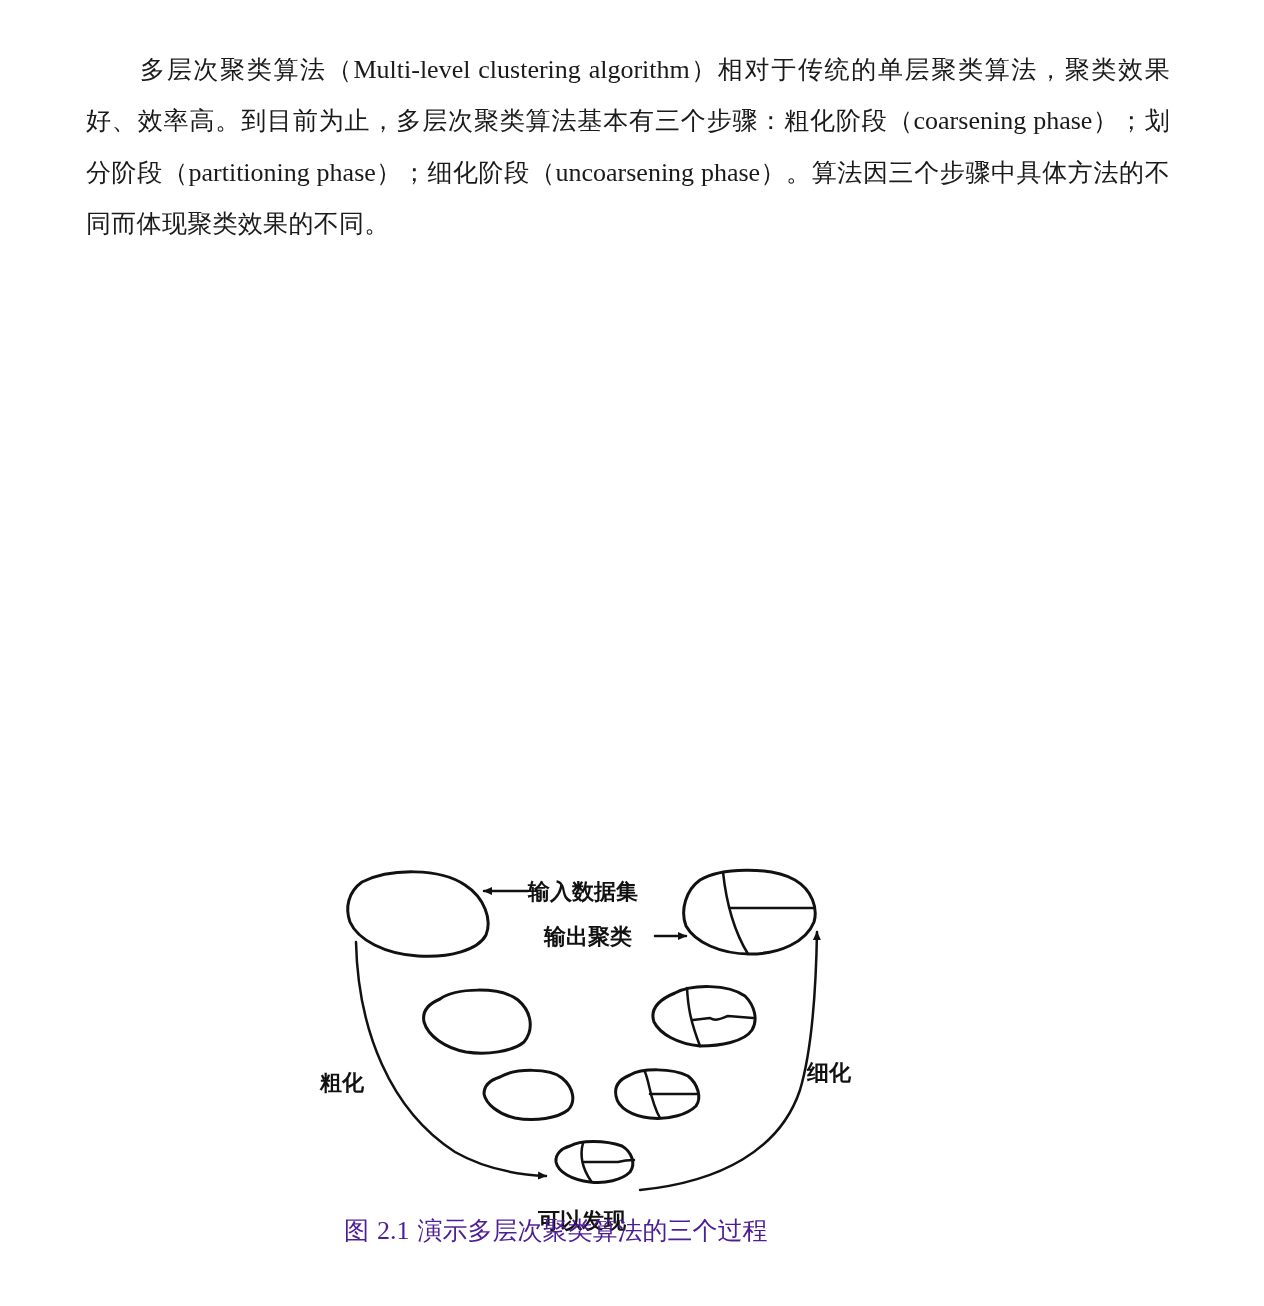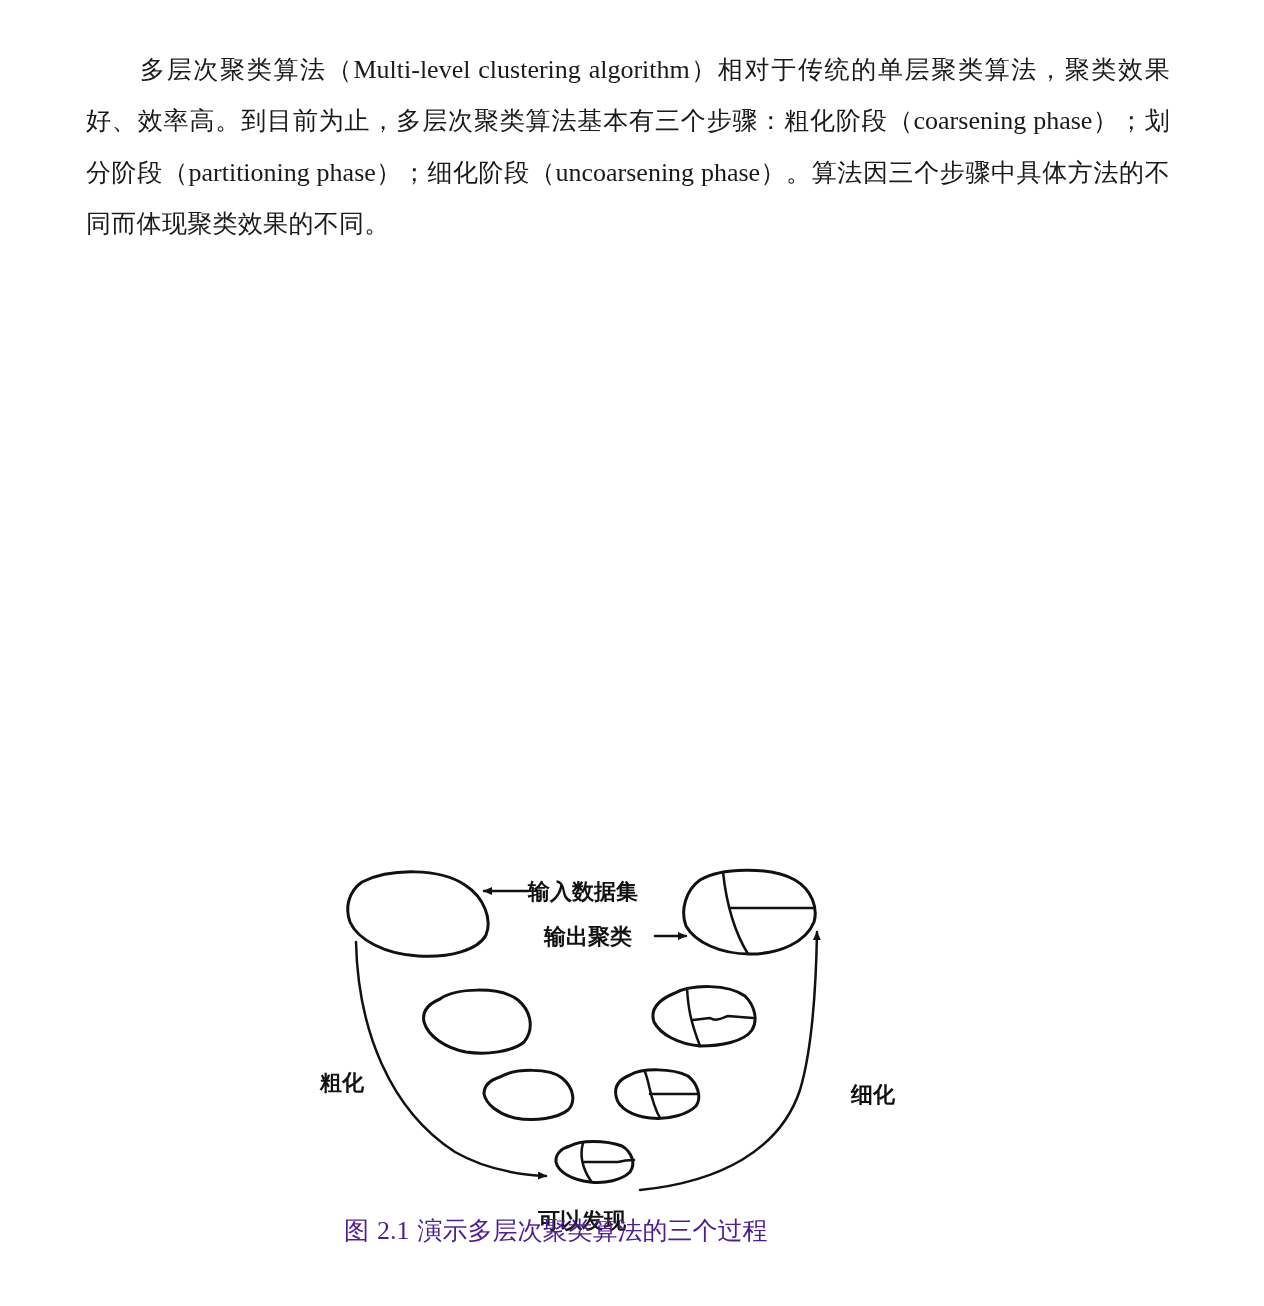--- a/index.html
+++ b/index.html
@@ -129,19 +129,19 @@
     </g>
 
     <path d="M56,92 C58,180 90,260 155,302 C190,322 225,325 246,326" stroke-width="2.5" marker-end="url(#arrow)"></path>
 
     <path d="M340,340 C420,332 480,300 500,240 C512,200 516,140 517,82" stroke-width="2.5" marker-end="url(#arrow)"></path>
   </svg>
 
   <div class="fig-label" style="left:228px; top:27px;">输入数据集</div>
   <div class="fig-label" style="left:244px; top:72px;">输出聚类</div>
   <div class="fig-label" style="left:12px; top:218px;margin-left:8px;">粗化</div>
-  <div class="fig-label" style="left:507px; top:230px;margin-left:44px;">细化</div>
+  <div class="fig-label" style="left:507px; top:208px;">细化</div>
   <div class="fig-label" style="left:238px; top:356px;">可以发现</div>
 </div>
 
 <div class="caption">
   <span>图 </span><span class="num">2.1</span><span> 演示多层次聚类算法的三个过程</span>
 </div>
 
 </body></html>

